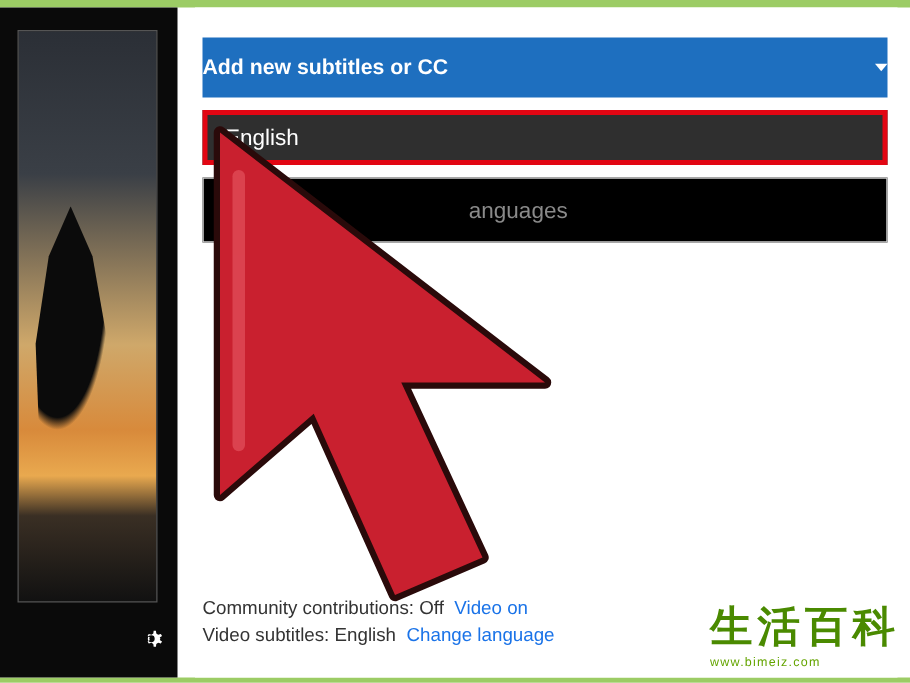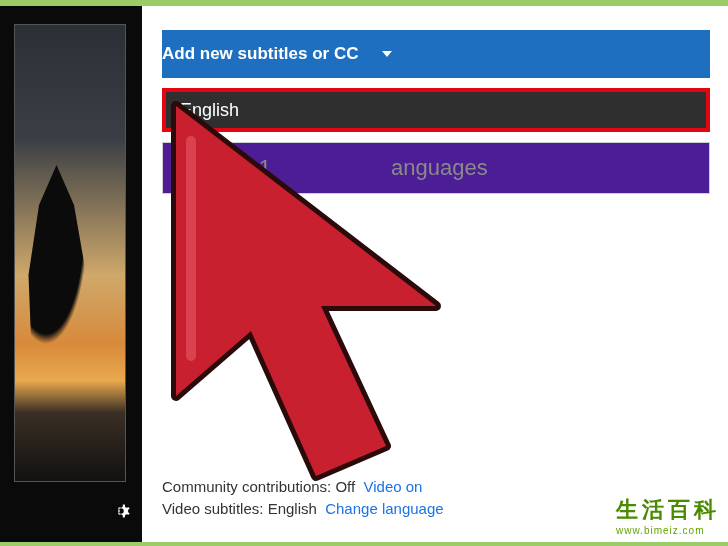--- a/index.html
+++ b/index.html
@@ -72,21 +72,21 @@
     .add-btn {
       position: absolute;
       left: 6px;
       top: 24px;
       width: 548px;
       height: 48px;
       background: #1e6fbf;
       color: #fff;
       display: flex;
       align-items: center;
-      justify-content: flex-start;
+      justify-content: space-between;
       gap: 24px;
       font-size: 17px;
       font-weight: 600;
     }
     .dropdown-wrap {
       position: absolute;
       left: 6px;
       top: 82px;
       width: 548px;
       height: 44px;
@@ -98,26 +98,26 @@
       color: #fff;
       font-size: 18px;
     }
     .search-box {
       position: absolute;
       left: 6px;
       top: 136px;
       width: 548px;
       height: 52px;
       border: 1px solid #cfcfcf;
-      background: #4c1d95;
+      background: #000000;
       display: flex;
       align-items: center;
       padding-left: 20px;
       color: #8a8a8a;
-      font-size: 22px;
+      font-size: 18px;
     }
     .bottom-text {
       position: absolute;
       left: 6px;
       bottom: 22px;
       font-size: 15px;
       color: #333;
       line-height: 22px;
     }
     .link { color: #1a73e8; cursor: pointer; }
@@ -130,21 +130,21 @@
       pointer-events: none;
     }
     .watermark {
       position: absolute;
       right: 8px;
       bottom: 6px;
       text-align: left;
       font-family: "SimHei", sans-serif;
     }
     .wm-main {
-      font-size: 22px;
+      font-size: 34px;
       font-weight: 700;
       color: #4a8a00;
       letter-spacing: 4px;
       text-shadow: 1px 1px 0 #fff;
     }
     .wm-sub {
       font-size: 10px;
       color: #64a400;
       letter-spacing: 1px;
     }

